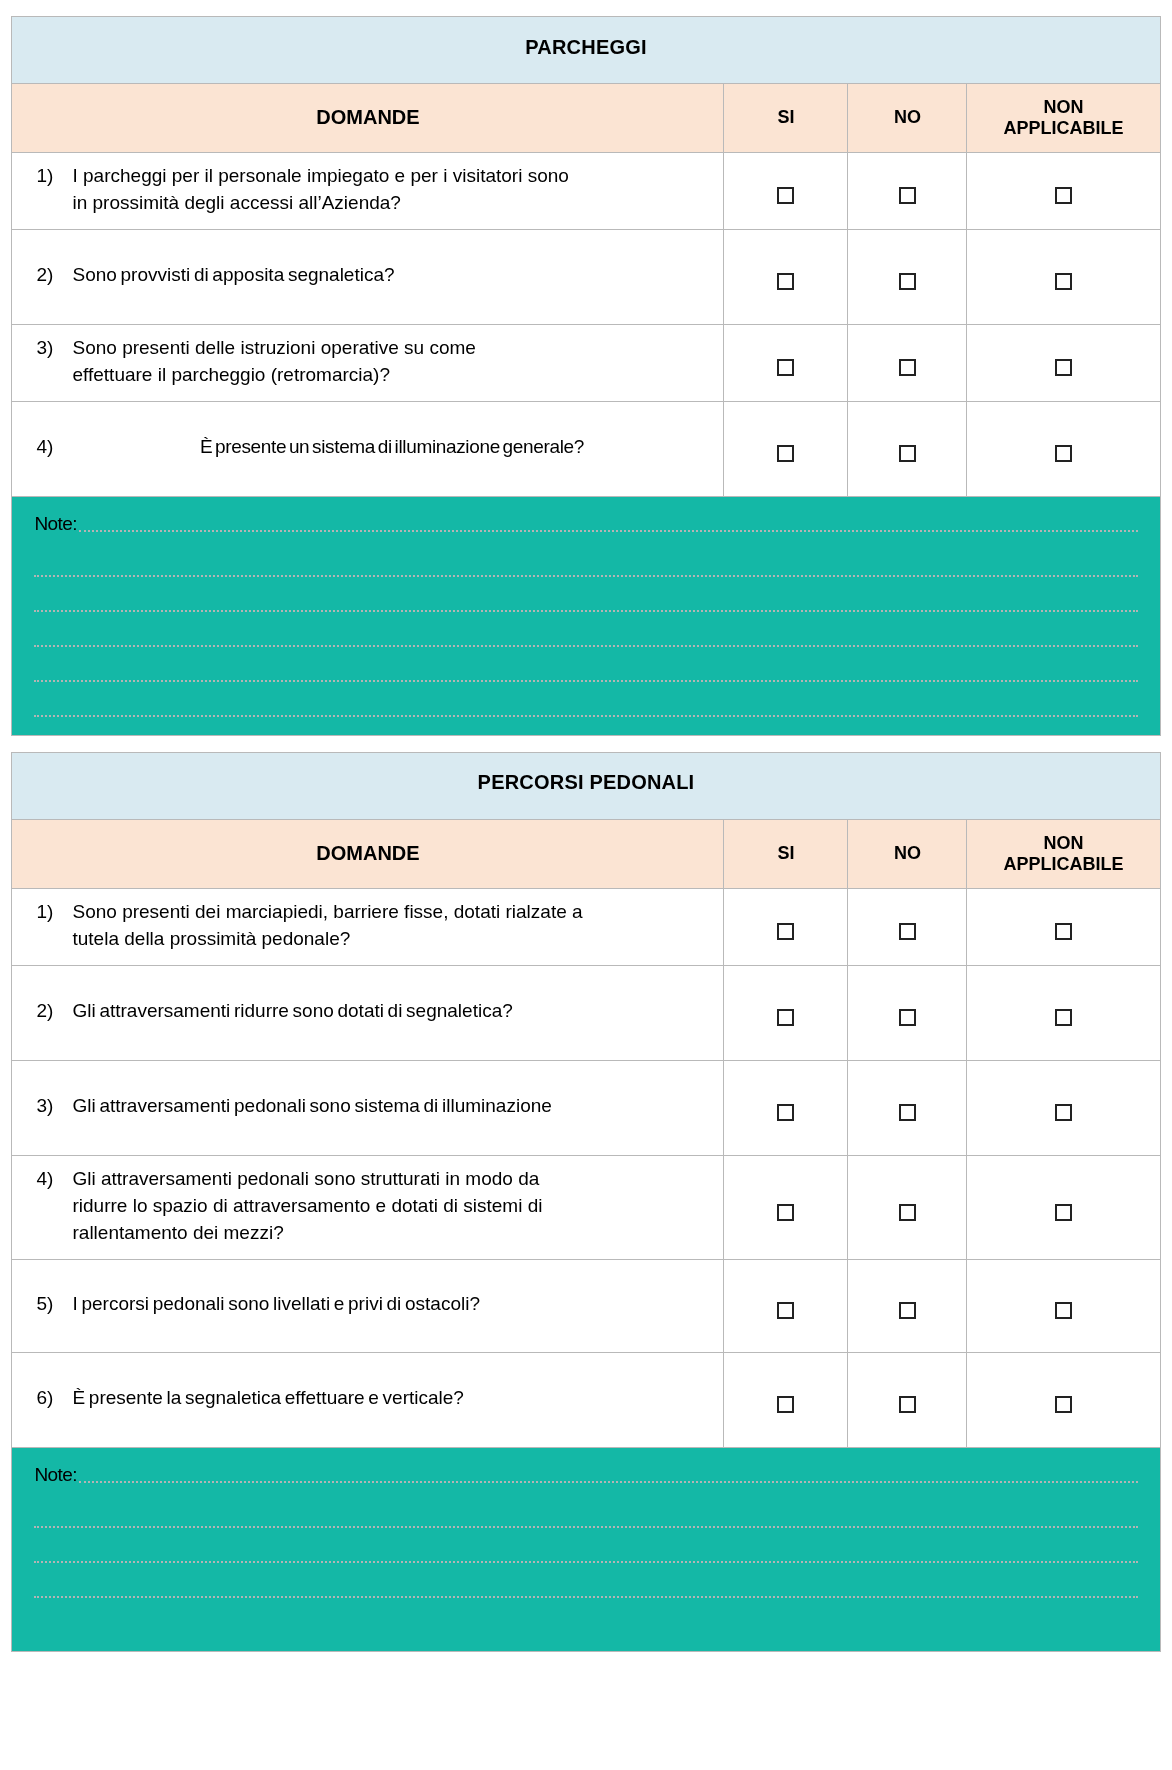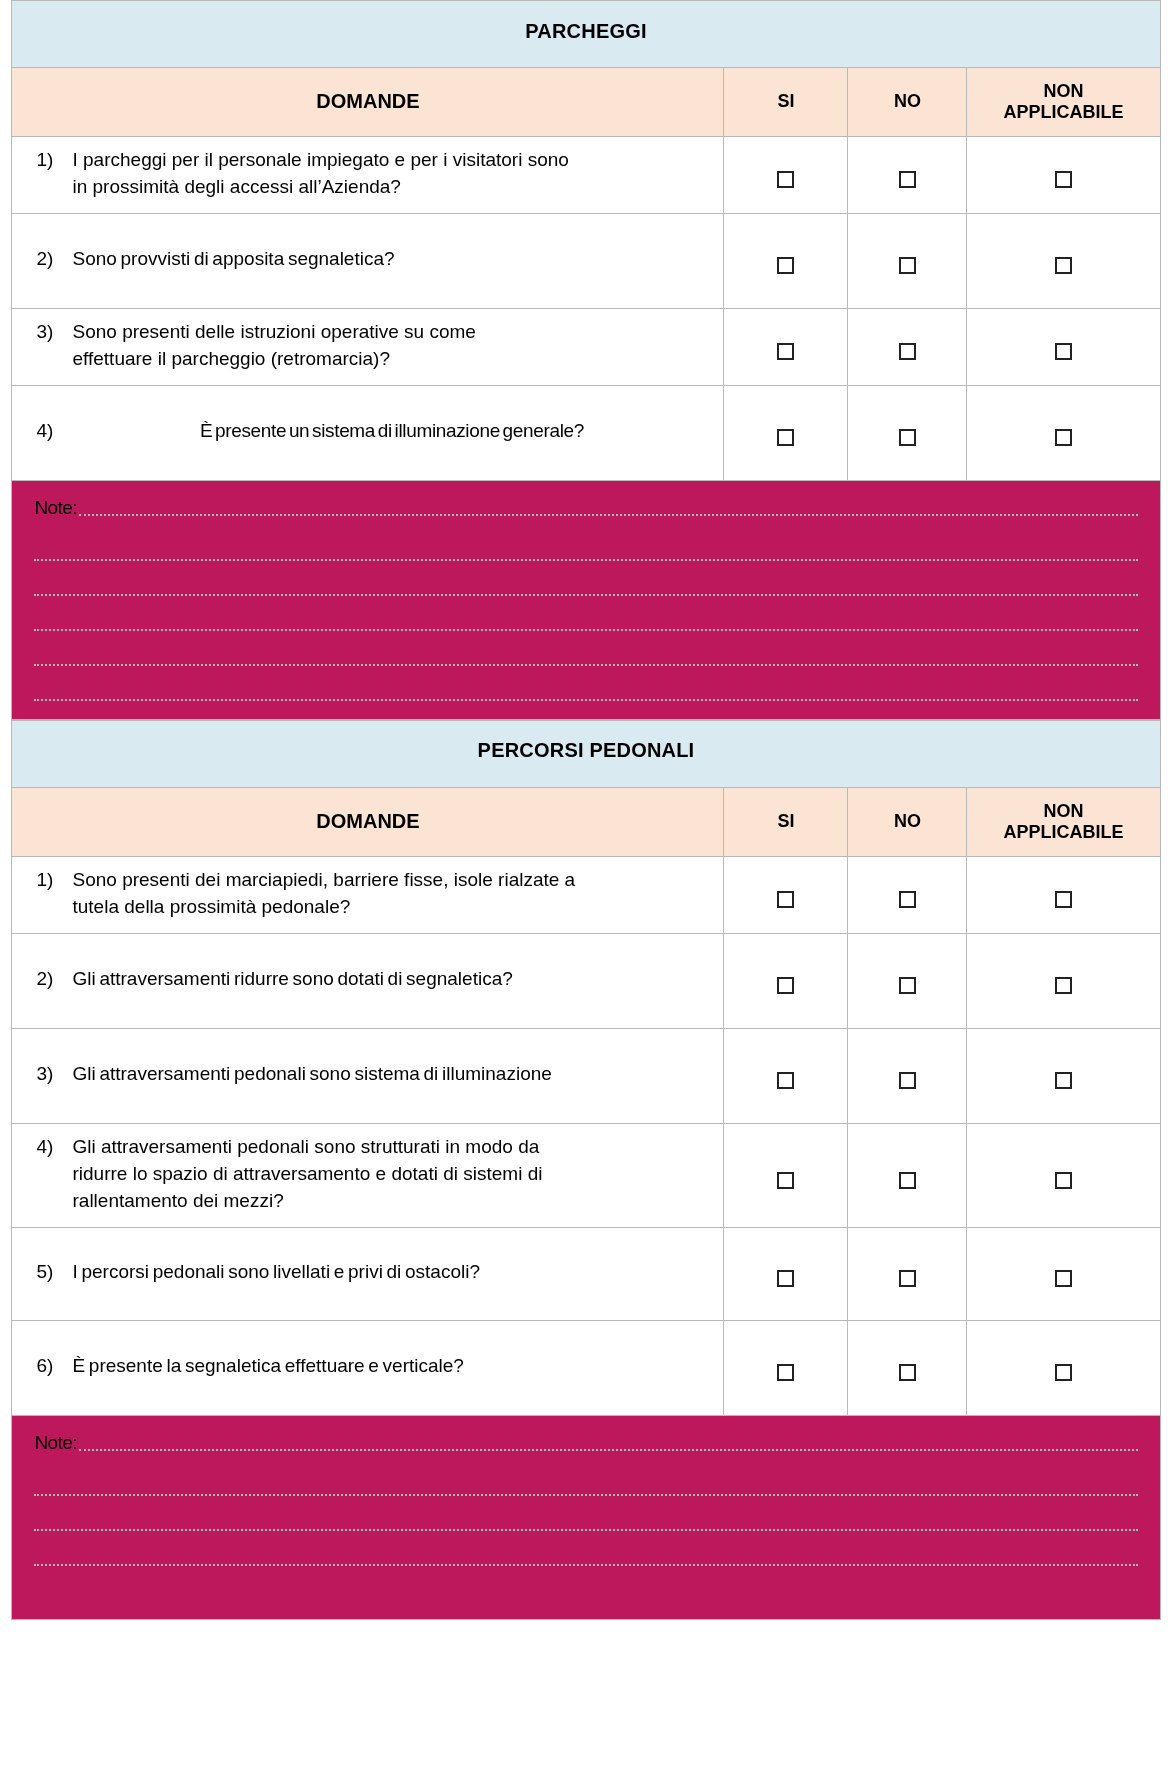--- a/index.html
+++ b/index.html
@@ -19,21 +19,21 @@
     position: relative;
     width: 1172px;
     height: 1770px;
     box-sizing: border-box;
     overflow: hidden;
   }
 
   
   .section {
     width: 1148px;
-    margin: 0 auto;
+    margin: 16px auto;
     border-collapse: collapse;
     table-layout: fixed;
   }
 
   .section col.c-dom { width: 712px; }
   .section col.c-si  { width: 124px; }
   .section col.c-no  { width: 119px; }
   .section col.c-na  { width: 193px; }
 
   .section td, .section th {
@@ -115,21 +115,21 @@
     display: inline-block;
     width: 17px;
     height: 17px;
     border: 2px solid #222;
     background: #fff;
     box-sizing: border-box;
   }
 
   
   .notes-row td {
-    background: #be185d;
+    background: #14b8a6;
     border: 1px solid #b9b9b9;
     padding: 0 !important;
   }
   .notes {
     padding: 16px 22px 18px 22px;
     box-sizing: border-box;
   }
   .notes-first {
     display: flex;
     align-items: flex-end;
@@ -282,21 +282,21 @@
           <div>NON</div>
           <div>APPLICABILE</div>
         </td>
       </tr>
 
       <tr class="qrow">
         <td class="qcell">
           <div class="qline">
             <span class="qnum">1)</span>
             <span class="qtext">
-              <span>Sono presenti dei marciapiedi, barriere fisse, isole rialzate a</span><br>
+              <span>Sono presenti dei marciapiedi, barriere fisse, dotati rialzate a</span><br>
               <span>tutela della prossimità pedonale?</span>
             </span>
           </div>
         </td>
         <td class="cb-cell"><span class="cbox"></span></td>
         <td class="cb-cell"><span class="cbox"></span></td>
         <td class="cb-cell"><span class="cbox"></span></td>
       </tr>
 
       <tr class="qrow">

